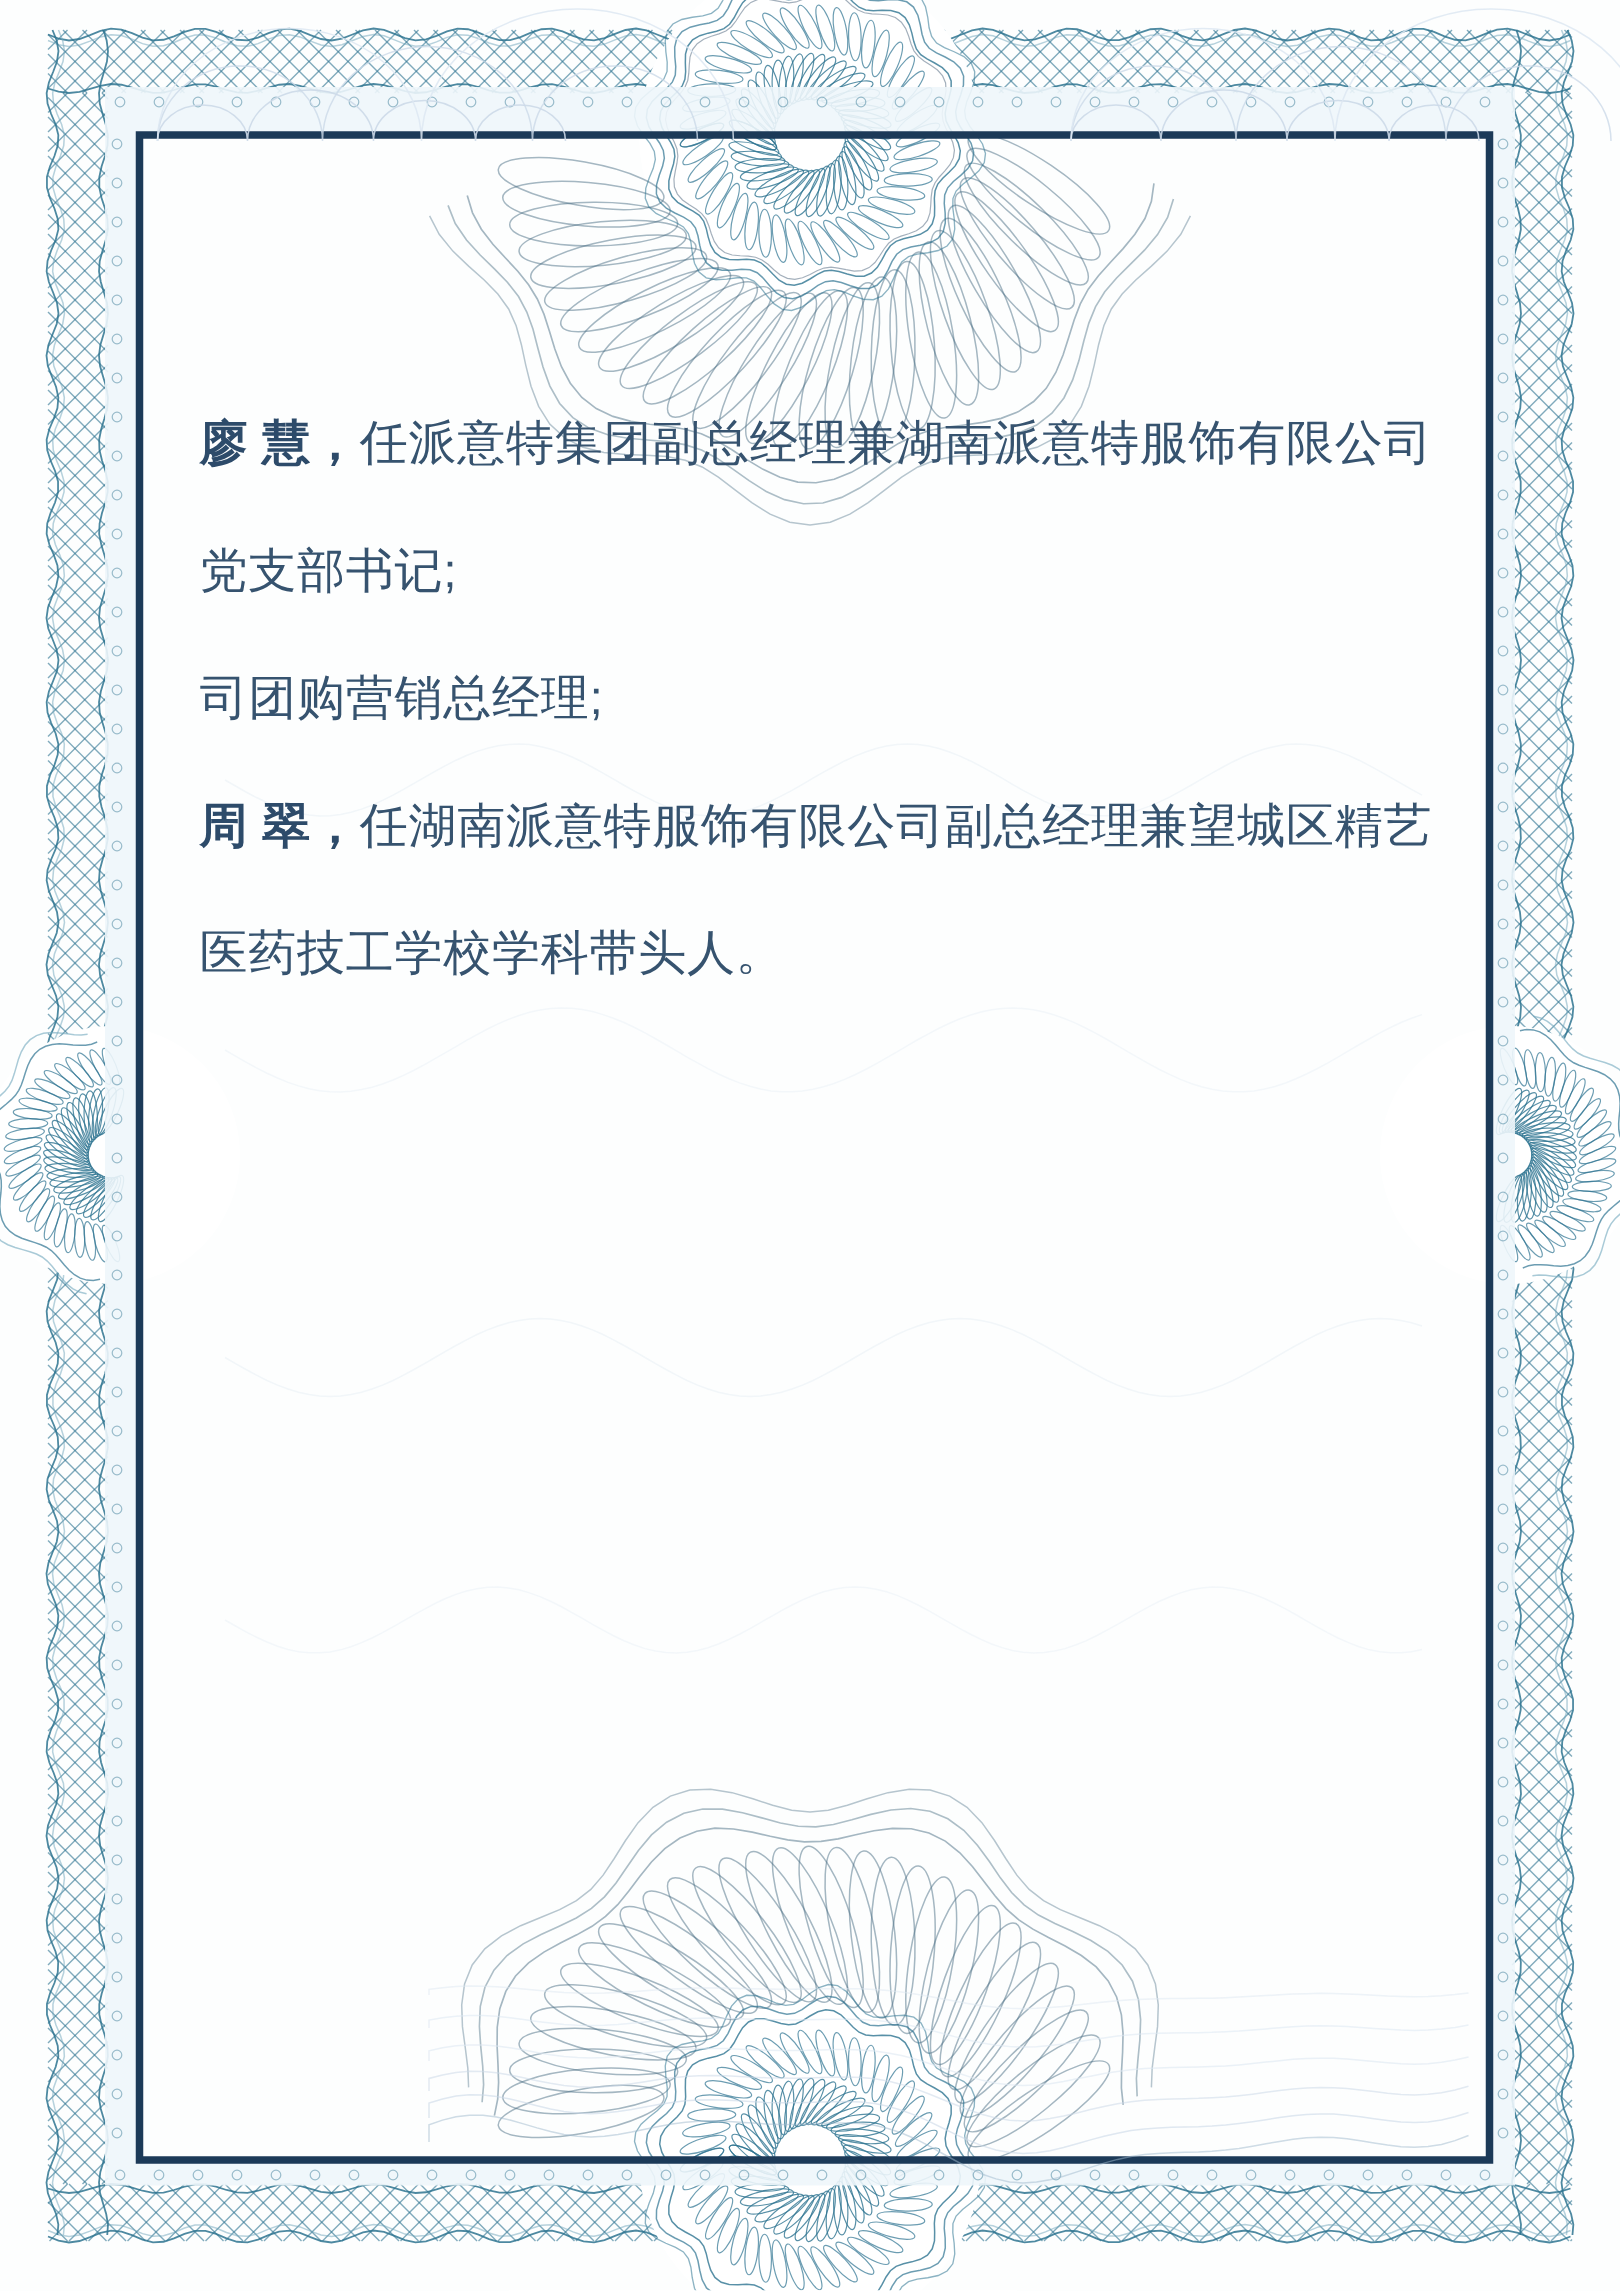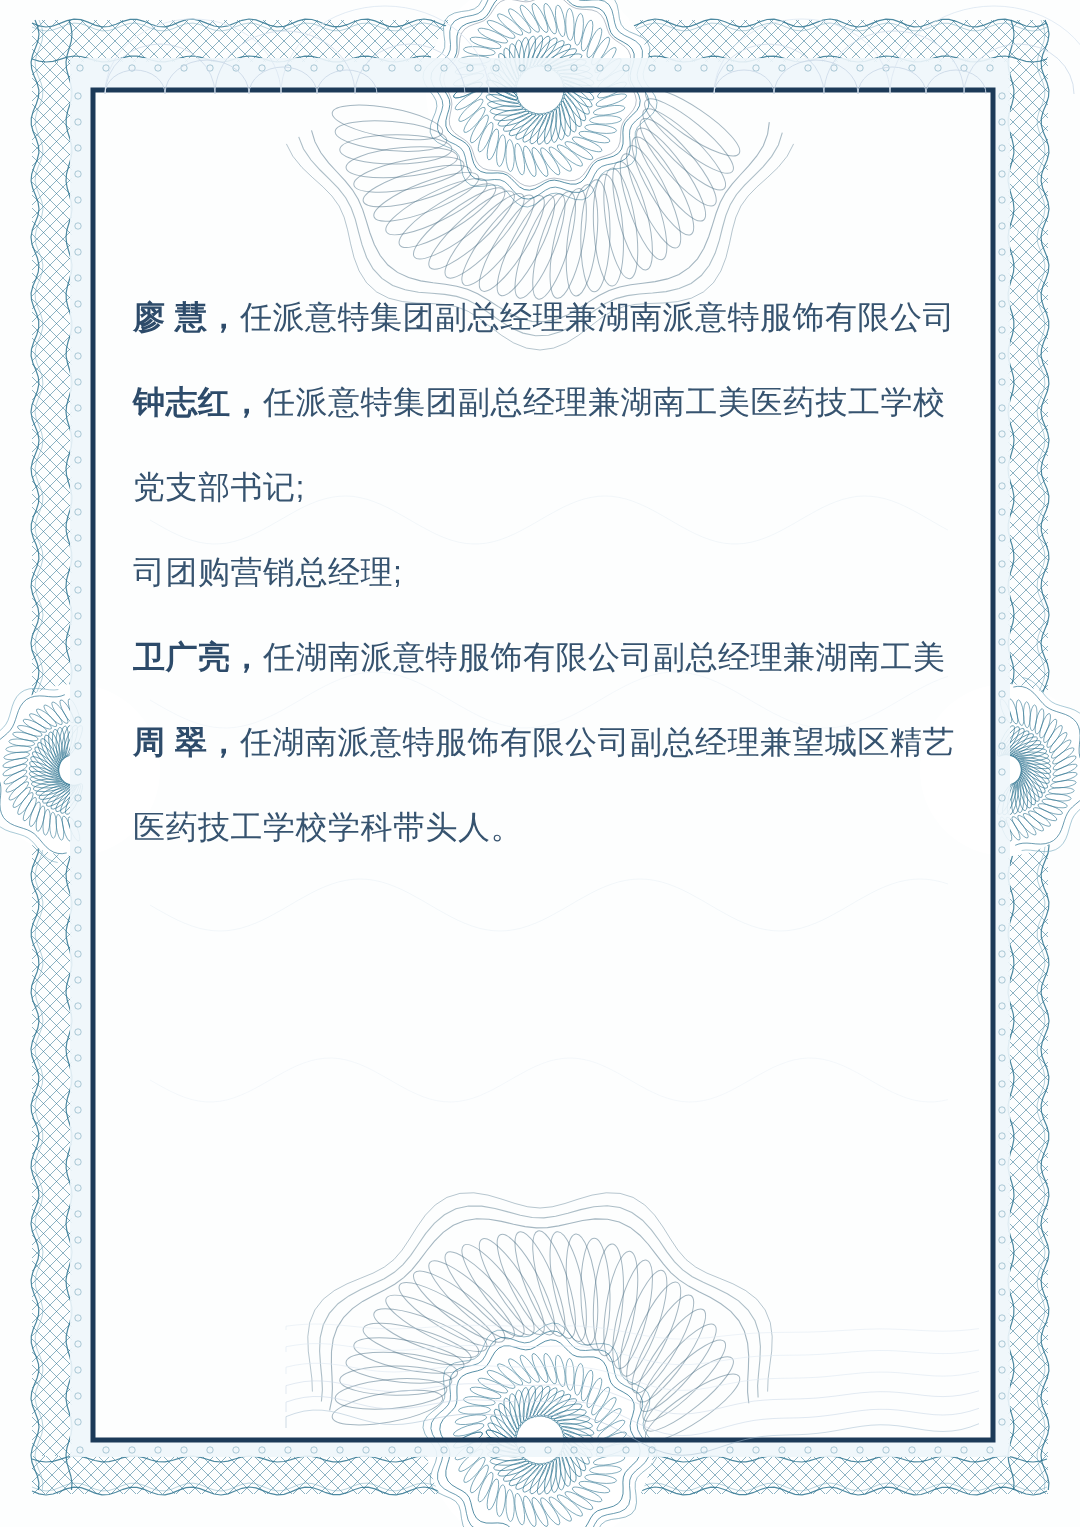--- a/index.html
+++ b/index.html
@@ -1,19 +1,19 @@
 <!DOCTYPE html>
 <html><head>
 <meta charset="utf-8">
 <style>
   html,body{margin:0;padding:0;background:#ffffff;}
   body{width:1080px;height:1527px;font-family:"Liberation Sans", sans-serif;}
   .page{position:relative;width:1080px;height:1527px;background:#fdfefe;overflow:hidden;}
   svg.art{position:absolute;left:0;top:0;z-index:1;}
-  .content{position:absolute;left:133px;top:296px;width:840px;z-index:2;}
+  .content{position:absolute;left:133px;top:274px;width:840px;z-index:2;}
   .line{height:85px;margin:0;font-size:32px;line-height:42px;letter-spacing:.5px;
         color:#36536f;white-space:nowrap;}
   .line b{font-weight:700;color:#2d4b6a;}
 </style>
 </head>
 <body>
 
 <div class="page">
   <svg class="art" id="art" width="1080" height="1527" viewBox="0 0 1080 1527">
       <line x1="32" y1="49" x2="45" y2="62" stroke="#2e7491" stroke-width="0.9" opacity="0.6"></line>
@@ -1353,20 +1353,18 @@
       <path d="M286,1374 L286,1367.2 L295,1365.2 L304,1363.9 L313,1363.3 L322,1363.3 L331,1364.0 L340,1365.2 L349,1366.7 L358,1368.3 L367,1369.8 L376,1371.0 L385,1371.7 L394,1372.0 L403,1371.7 L412,1371.0 L421,1370.0 L430,1368.9 L439,1367.8 L448,1366.8 L457,1366.1 L466,1365.7 L475,1365.6 L484,1365.7 L493,1366.1 L502,1366.5 L511,1366.8 L520,1367.0 L529,1367.0 L538,1366.9 L547,1366.6 L556,1366.4 L565,1366.4 L574,1366.6 L583,1367.3 L592,1368.6 L601,1370.4 L610,1372.7 L619,1375.5 L628,1378.5 L637,1381.5 L646,1384.4 L655,1386.9 L664,1388.8 L673,1389.9 L682,1390.4 L691,1390.0 L700,1389.1 L709,1387.7 L718,1385.9 L727,1384.1 L736,1382.4 L745,1381.0 L754,1379.8 L763,1379.0 L772,1378.6 L781,1378.3 L790,1378.2 L799,1378.0 L808,1377.7 L817,1377.3 L826,1376.6 L835,1375.7 L844,1374.7 L853,1373.8 L862,1372.9 L871,1372.3 L880,1372.1 L889,1372.2 L898,1372.7 L907,1373.5 L916,1374.4 L925,1375.2 L934,1375.9 L943,1376.1 L952,1375.8 L961,1374.9 L970,1373.4 L979,1371.4" fill="none" stroke="#dde7f2" stroke-width="1" opacity="0.6"></path>
       <path d="M286,1352 L286,1346.7 L295,1345.2 L304,1344.1 L313,1343.6 L322,1343.7 L331,1344.2 L340,1345.2 L349,1346.4 L358,1347.6 L367,1348.7 L376,1349.7 L385,1350.2 L394,1350.4 L403,1350.2 L412,1349.7 L421,1348.9 L430,1348.0 L439,1347.1 L448,1346.4 L457,1345.8 L466,1345.5 L475,1345.4 L484,1345.6 L493,1345.8 L502,1346.1 L511,1346.4 L520,1346.5 L529,1346.6 L538,1346.5 L547,1346.3 L556,1346.1 L565,1346.1 L574,1346.3 L583,1346.8 L592,1347.8 L601,1349.2 L610,1351.0 L619,1353.1 L628,1355.5 L637,1357.9 L646,1360.1 L655,1362.0 L664,1363.5 L673,1364.4 L682,1364.7 L691,1364.5 L700,1363.7 L709,1362.6 L718,1361.3 L727,1359.9 L736,1358.6 L745,1357.4 L754,1356.5 L763,1355.9 L772,1355.5 L781,1355.3 L790,1355.2 L799,1355.1 L808,1354.9 L817,1354.5 L826,1354.0 L835,1353.3 L844,1352.6 L853,1351.8 L862,1351.2 L871,1350.7 L880,1350.5 L889,1350.6 L898,1351.0 L907,1351.6 L916,1352.3 L925,1352.9 L934,1353.4 L943,1353.6 L952,1353.4 L961,1352.7 L970,1351.6 L979,1350.0" fill="none" stroke="#dde7f2" stroke-width="1" opacity="0.55"></path>
       <path d="M286,1330 L286,1326.2 L295,1325.1 L304,1324.4 L313,1324.0 L322,1324.1 L331,1324.5 L340,1325.1 L349,1326.0 L358,1326.9 L367,1327.7 L376,1328.3 L385,1328.7 L394,1328.9 L403,1328.7 L412,1328.3 L421,1327.8 L430,1327.2 L439,1326.5 L448,1326.0 L457,1325.6 L466,1325.4 L475,1325.3 L484,1325.4 L493,1325.6 L502,1325.8 L511,1326.0 L520,1326.1 L529,1326.1 L538,1326.0 L547,1325.9 L556,1325.8 L565,1325.8 L574,1325.9 L583,1326.3 L592,1327.0 L601,1328.0 L610,1329.3 L619,1330.8 L628,1332.5 L637,1334.2 L646,1335.8 L655,1337.2 L664,1338.2 L673,1338.9 L682,1339.1 L691,1338.9 L700,1338.4 L709,1337.6 L718,1336.6 L727,1335.6 L736,1334.7 L745,1333.9 L754,1333.2 L763,1332.8 L772,1332.5 L781,1332.4 L790,1332.3 L799,1332.2 L808,1332.1 L817,1331.8 L826,1331.4 L835,1330.9 L844,1330.4 L853,1329.9 L862,1329.4 L871,1329.1 L880,1328.9 L889,1329.0 L898,1329.3 L907,1329.7 L916,1330.2 L925,1330.7 L934,1331.0 L943,1331.2 L952,1331.0 L961,1330.5 L970,1329.7 L979,1328.6" fill="none" stroke="#dde7f2" stroke-width="1" opacity="0.5"></path>
       <path d="M150,520 L150,520.0 L157,524.0 L164,528.0 L171,531.7 L178,535.0 L185,538.0 L192,540.4 L199,542.2 L206,543.4 L213,544.0 L220,543.8 L227,543.0 L234,541.5 L241,539.4 L248,536.8 L255,533.6 L262,530.1 L269,526.3 L276,522.3 L283,518.3 L290,514.3 L297,510.4 L304,506.8 L311,503.7 L318,500.9 L325,498.8 L332,497.2 L339,496.3 L346,496.0 L353,496.4 L360,497.6 L367,499.3 L374,501.7 L381,504.5 L388,507.8 L395,511.5 L402,515.4 L409,519.4 L416,523.5 L423,527.4 L430,531.1 L437,534.6 L444,537.6 L451,540.1 L458,542.0 L465,543.3 L472,543.9 L479,543.9 L486,543.2 L493,541.8 L500,539.8 L507,537.2 L514,534.1 L521,530.6 L528,526.9 L535,522.9 L542,518.8 L549,514.8 L556,511.0 L563,507.3 L570,504.1 L577,501.3 L584,499.0 L591,497.4 L598,496.3 L605,496.0 L612,496.3 L619,497.4 L626,499.0 L633,501.3 L640,504.1 L647,507.3 L654,510.9 L661,514.8 L668,518.8 L675,522.9 L682,526.9 L689,530.6 L696,534.1 L703,537.2 L710,539.7 L717,541.8 L724,543.2 L731,543.9 L738,543.9 L745,543.3 L752,542.0 L759,540.1 L766,537.6 L773,534.6 L780,531.2 L787,527.4 L794,523.5 L801,519.4 L808,515.4 L815,511.5 L822,507.8 L829,504.5 L836,501.7 L843,499.3 L850,497.6 L857,496.4 L864,496.0 L871,496.3 L878,497.2 L885,498.7 L892,500.9 L899,503.6 L906,506.8 L913,510.4 L920,514.2 L927,518.2 L934,522.3 L941,526.3 L948,530.1" fill="none" stroke="#dde7f2" stroke-width="1" opacity="0.35"></path>
       <path d="M150,700 L150,700.0 L157,704.1 L164,708.1 L171,711.9 L178,715.5 L185,718.7 L192,721.6 L199,723.9 L206,725.8 L213,727.1 L220,727.8 L227,728.0 L234,727.5 L241,726.4 L248,724.8 L255,722.7 L262,720.0 L269,716.9 L276,713.5 L283,709.8 L290,705.8 L297,701.8 L304,697.7 L311,693.6 L318,689.7 L325,686.0 L332,682.6 L339,679.6 L346,677.0 L353,674.9 L360,673.4 L367,672.4 L374,672.0 L381,672.2 L388,673.0 L395,674.4 L402,676.4 L409,678.8 L416,681.7 L423,685.0 L430,688.6 L437,692.5 L444,696.5 L451,700.6 L458,704.7 L465,708.6 L472,712.4 L479,716.0 L486,719.2 L493,721.9 L500,724.2 L507,726.0 L514,727.3 L521,727.9 L528,727.9 L535,727.4 L542,726.2 L549,724.5 L556,722.3 L563,719.6 L570,716.5 L577,713.0 L584,709.2 L591,705.3 L598,701.2 L605,697.1 L612,693.0 L619,689.2 L626,685.5 L633,682.2 L640,679.2 L647,676.7 L654,674.7 L661,673.2 L668,672.3 L675,672.0 L682,672.3 L689,673.2 L696,674.7 L703,676.7 L710,679.2 L717,682.1 L724,685.5 L731,689.1 L738,693.0 L745,697.1 L752,701.2 L759,705.2 L766,709.2 L773,713.0 L780,716.4 L787,719.6 L794,722.3 L801,724.5 L808,726.2 L815,727.4 L822,727.9 L829,727.9 L836,727.3 L843,726.0 L850,724.3 L857,722.0 L864,719.2 L871,716.0 L878,712.5 L885,708.7 L892,704.7 L899,700.6 L906,696.5 L913,692.5 L920,688.6 L927,685.0 L934,681.7 L941,678.8 L948,676.4" fill="none" stroke="#dde7f2" stroke-width="1" opacity="0.3"></path>
       <path d="M150,905 L150,905.0 L157,909.1 L164,913.0 L171,916.8 L178,920.3 L185,923.4 L192,926.0 L199,928.2 L206,929.7 L213,930.7 L220,931.0 L227,930.7 L234,929.7 L241,928.2 L248,926.0 L255,923.4 L262,920.3 L269,916.8 L276,913.0 L283,909.1 L290,905.0 L297,900.9 L304,897.0 L311,893.2 L318,889.7 L325,886.6 L332,884.0 L339,881.8 L346,880.3 L353,879.3 L360,879.0 L367,879.3 L374,880.3 L381,881.8 L388,884.0 L395,886.6 L402,889.7 L409,893.2 L416,897.0 L423,900.9 L430,905.0 L437,909.1 L444,913.0 L451,916.8 L458,920.3 L465,923.4 L472,926.0 L479,928.2 L486,929.7 L493,930.7 L500,931.0 L507,930.7 L514,929.7 L521,928.2 L528,926.0 L535,923.4 L542,920.3 L549,916.8 L556,913.0 L563,909.1 L570,905.0 L577,900.9 L584,897.0 L591,893.2 L598,889.7 L605,886.6 L612,884.0 L619,881.8 L626,880.3 L633,879.3 L640,879.0 L647,879.3 L654,880.3 L661,881.8 L668,884.0 L675,886.6 L682,889.7 L689,893.2 L696,897.0 L703,900.9 L710,905.0 L717,909.1 L724,913.0 L731,916.8 L738,920.3 L745,923.4 L752,926.0 L759,928.2 L766,929.7 L773,930.7 L780,931.0 L787,930.7 L794,929.7 L801,928.2 L808,926.0 L815,923.4 L822,920.3 L829,916.8 L836,913.0 L843,909.1 L850,905.0 L857,900.9 L864,897.0 L871,893.2 L878,889.7 L885,886.6 L892,884.0 L899,881.8 L906,880.3 L913,879.3 L920,879.0 L927,879.3 L934,880.3 L941,881.8 L948,884.0" fill="none" stroke="#dde7f2" stroke-width="1" opacity="0.35"></path>
       <path d="M150,1080 L150,1080.0 L157,1084.0 L164,1087.9 L171,1091.5 L178,1094.7 L185,1097.5 L192,1099.6 L199,1101.1 L206,1101.9 L213,1101.9 L220,1101.3 L227,1099.9 L234,1097.8 L241,1095.1 L248,1092.0 L255,1088.4 L262,1084.6 L269,1080.6 L276,1076.6 L283,1072.7 L290,1069.0 L297,1065.7 L304,1062.9 L311,1060.7 L318,1059.1 L325,1058.2 L332,1058.0 L339,1058.6 L346,1059.9 L353,1061.9 L360,1064.4 L367,1067.5 L374,1071.0 L381,1074.9 L388,1078.8 L395,1082.9 L402,1086.8 L409,1090.5 L416,1093.8 L423,1096.7 L430,1099.1 L437,1100.7 L444,1101.7 L451,1102.0 L458,1101.5 L465,1100.3 L472,1098.5 L479,1096.0 L486,1092.9 L493,1089.5 L500,1085.7 L507,1081.7 L514,1077.7 L521,1073.8 L528,1070.0 L535,1066.6 L542,1063.7 L549,1061.2 L556,1059.5 L563,1058.4 L570,1058.0 L577,1058.4 L584,1059.5 L591,1061.2 L598,1063.6 L605,1066.6 L612,1070.0 L619,1073.7 L626,1077.7 L633,1081.7 L640,1085.7 L647,1089.5 L654,1092.9 L661,1096.0 L668,1098.4 L675,1100.3 L682,1101.5 L689,1102.0 L696,1101.7 L703,1100.7 L710,1099.1 L717,1096.7 L724,1093.9 L731,1090.5 L738,1086.8 L745,1082.9 L752,1078.9 L759,1074.9 L766,1071.1 L773,1067.5 L780,1064.5 L787,1061.9 L794,1059.9 L801,1058.6 L808,1058.0 L815,1058.2 L822,1059.1 L829,1060.7 L836,1062.9 L843,1065.7 L850,1069.0 L857,1072.6 L864,1076.5 L871,1080.6 L878,1084.6 L885,1088.4 L892,1092.0 L899,1095.1 L906,1097.8 L913,1099.9 L920,1101.2 L927,1101.9 L934,1101.9 L941,1101.1 L948,1099.6" fill="none" stroke="#dde7f2" stroke-width="1" opacity="0.3"></path>
     </svg>
   <div class="content" id="lines">
       <p class="line"><b>廖 慧，</b><span>任派意特集团副总经理兼湖南派意特服饰有限公司</span></p>
-      <p class="line"><b>钟志红，</b><span>任派意特集团副总经理兼湖南工美医药技工学校</span></p>
       <p class="line"><span>党支部书记;</span></p>
       <p class="line"><span>司团购营销总经理;</span></p>
-      <p class="line"><b>卫广亮，</b><span>任湖南派意特服饰有限公司副总经理兼湖南工美</span></p>
       <p class="line"><b>周 翠，</b><span>任湖南派意特服饰有限公司副总经理兼望城区精艺</span></p>
       <p class="line"><span>医药技工学校学科带头人。</span></p>
     </div>
 </div>
 
 </body></html>

